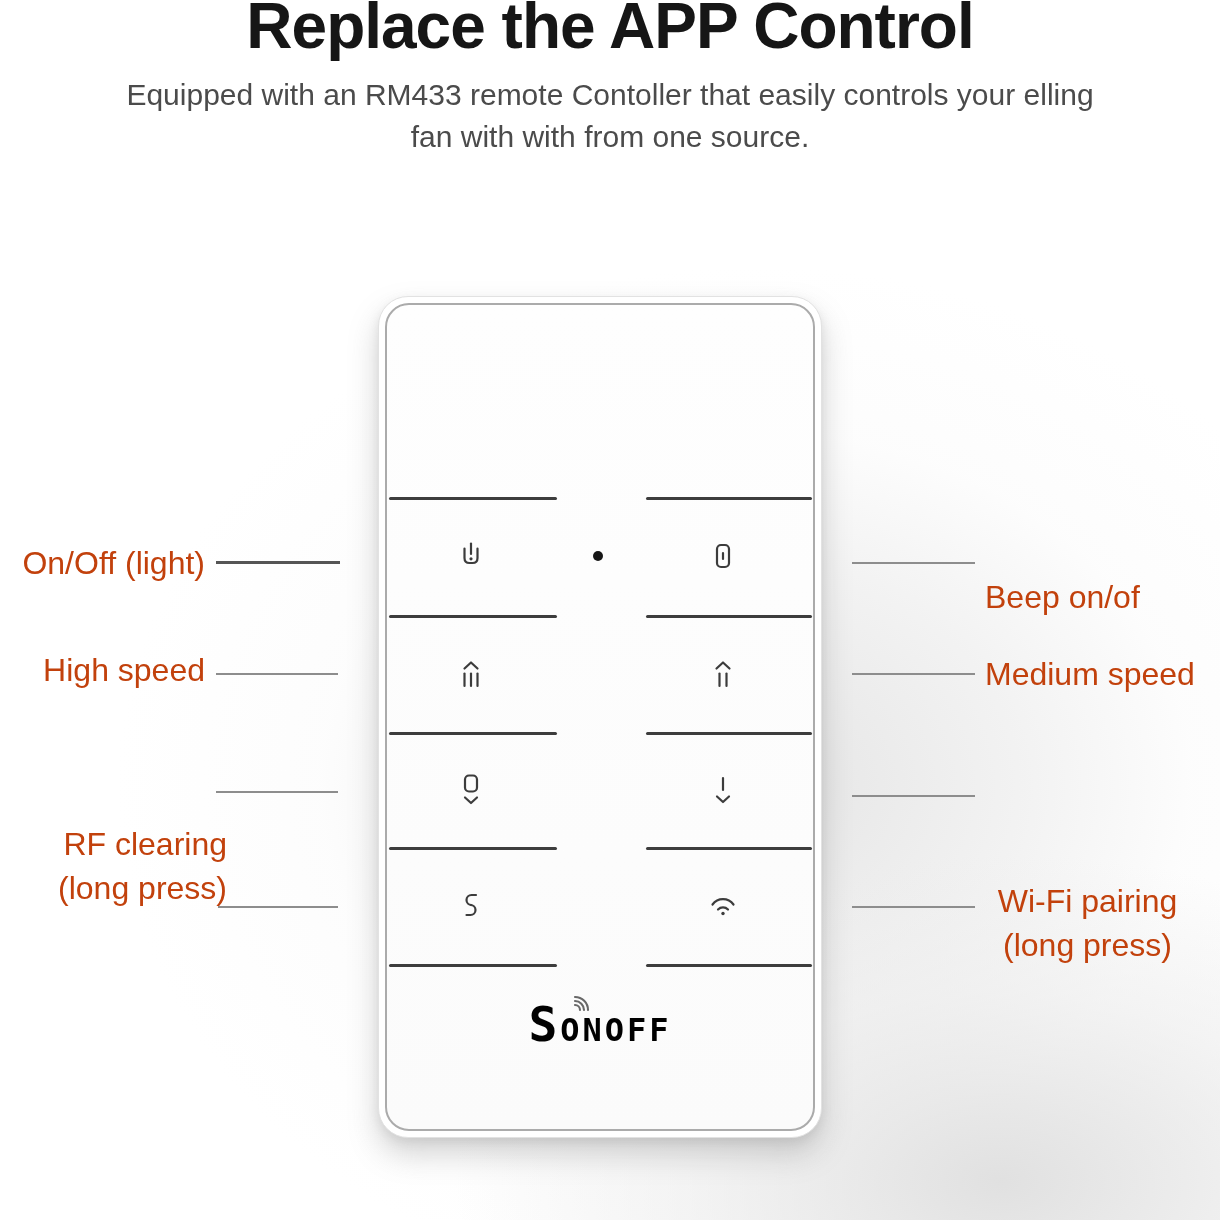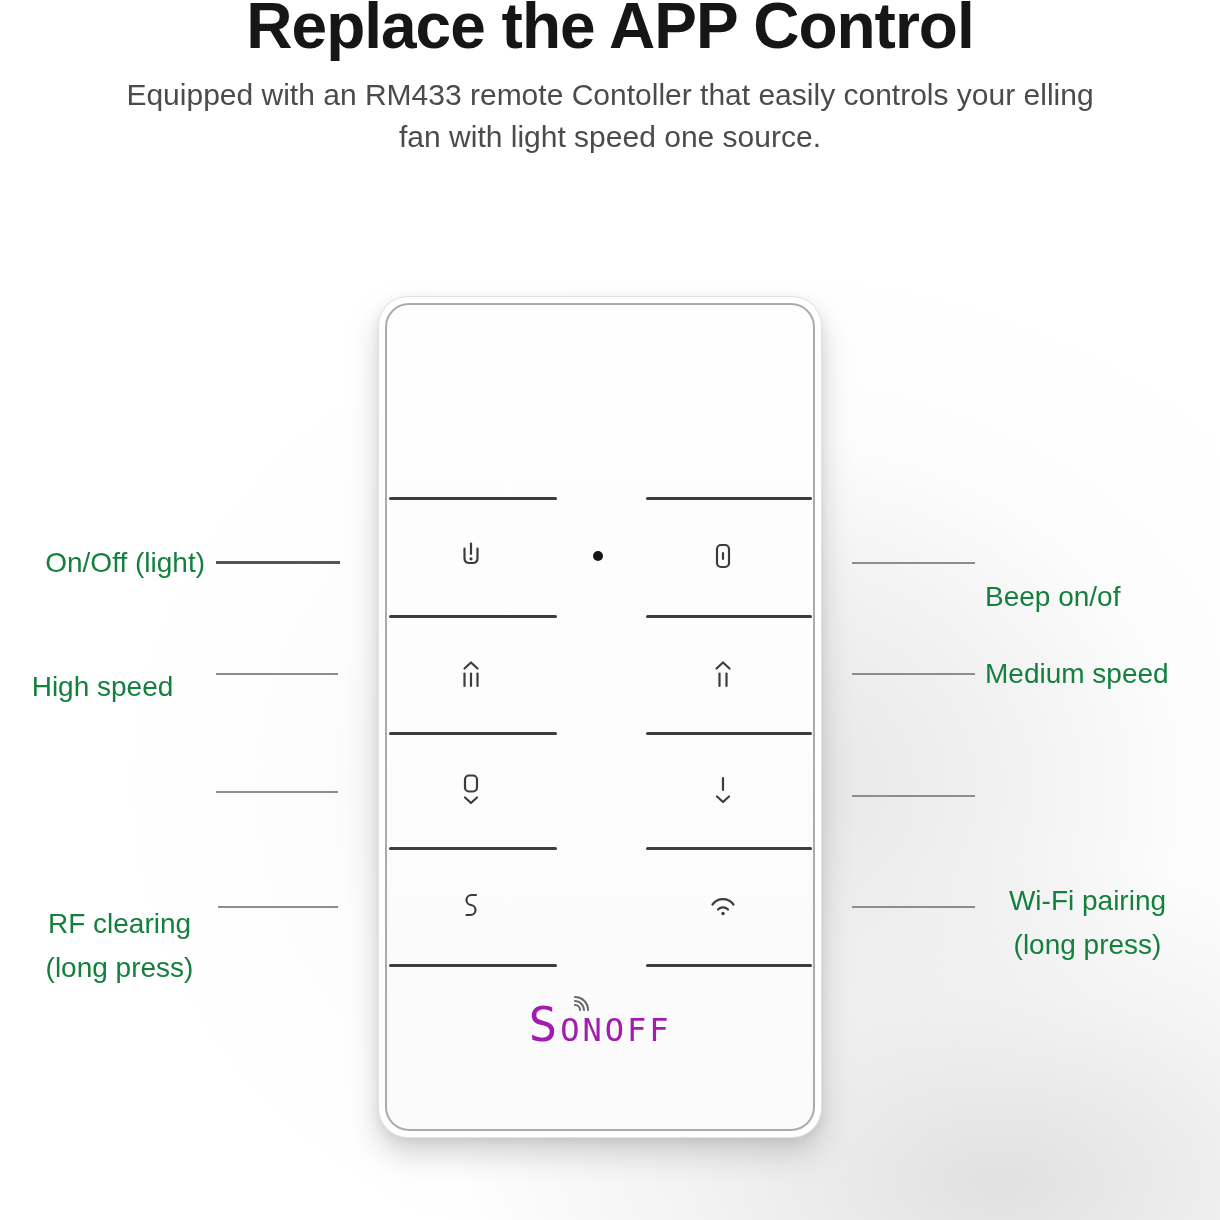--- a/index.html
+++ b/index.html
@@ -52,33 +52,33 @@
   .r4 { top:550px; height:117px; }
 
   .icon-stroke { stroke:#3c3c3c; fill:none; stroke-width:2.2; stroke-linecap:round; stroke-linejoin:round; }
   .icon-fill   { fill:#3c3c3c; stroke:none; }
 
   .led { position:absolute; left:214px; top:254px; width:10px; height:10px; border-radius:50%; background:#161616; }
 
   .logo-wrap { position:absolute; left:0; top:698px; width:442px; text-align:center; }
   .logo-inner { display:inline-block; position:relative; }
   .logo-text {
-    font-family:"DejaVu Sans Mono", monospace; font-weight:normal;
-    font-size:32px; line-height:58px; letter-spacing:3px; color:#a21caf;
+    font-family:"DejaVu Sans Mono", monospace; font-weight:bold;
+    font-size:32px; line-height:58px; letter-spacing:3px; color:#000000;
   }
   .logo-text::first-letter { font-size:48px; }
   .signal { position:absolute; left:44px; top:-2px; }
   .signal path { stroke:#686868; fill:none; stroke-width:2.1; stroke-linecap:round; }
 
   
-  .lbl { position:absolute; font-size:28px; line-height:44px; color:#15803d; }
+  .lbl { position:absolute; font-size:32px; line-height:44px; color:#c2410c; }
   .lbl-l1 { left:0;    width:205px; top:541px; text-align:right; }
-  .lbl-l2 { left:0;    width:205px; top:665px; text-align:center; }
+  .lbl-l2 { left:0;    width:205px; top:648px; text-align:right; }
   .lbl-l3 { left:0;    width:205px; top:769px; text-align:right; }
-  .lbl-l4 { left:12px; width:215px; top:902px; text-align:center;  }
+  .lbl-l4 { left:12px; width:215px; top:822px; text-align:right;  }
   .lbl-r1 { left:985px; width:235px; top:543px; text-align:left;margin-top:32px; }
   .lbl-r2 { left:985px; width:235px; top:652px; text-align:left; }
   .lbl-r3 { left:985px; width:235px; top:769px; text-align:left; }
   .lbl-r4 { left:985px; width:205px; top:871px; text-align:center;margin-top:8px; }
 
   .cline { position:absolute; height:2px; background:#8d8d8d; }
   .cline.strong { height:3px; background:#555555; }
   .cl1 { left:216px; width:124px; top:561px; }
   .cl2 { left:216px; width:122px; top:673px; }
   .cl3 { left:216px; width:122px; top:791px; }
@@ -91,21 +91,21 @@
 </head>
 <body>
 
 <div class="canvas">
 
   <div class="backdrop"></div>
 
   <div class="title">Replace the APP Control</div>
   <div class="subtitle">
     <div>Equipped with an RM433 remote Contoller that easily controls your elling</div>
-    <div>fan with light speed one source.</div>
+    <div>fan with with from one source.</div>
   </div>
 
   <div class="remote">
     <div class="remote-inner"></div>
 
     <div class="sep l" style="top:200px"></div>
     <div class="sep r" style="top:200px"></div>
     <div class="sep l" style="top:318px"></div>
     <div class="sep r" style="top:318px"></div>
     <div class="sep l" style="top:435px"></div>

